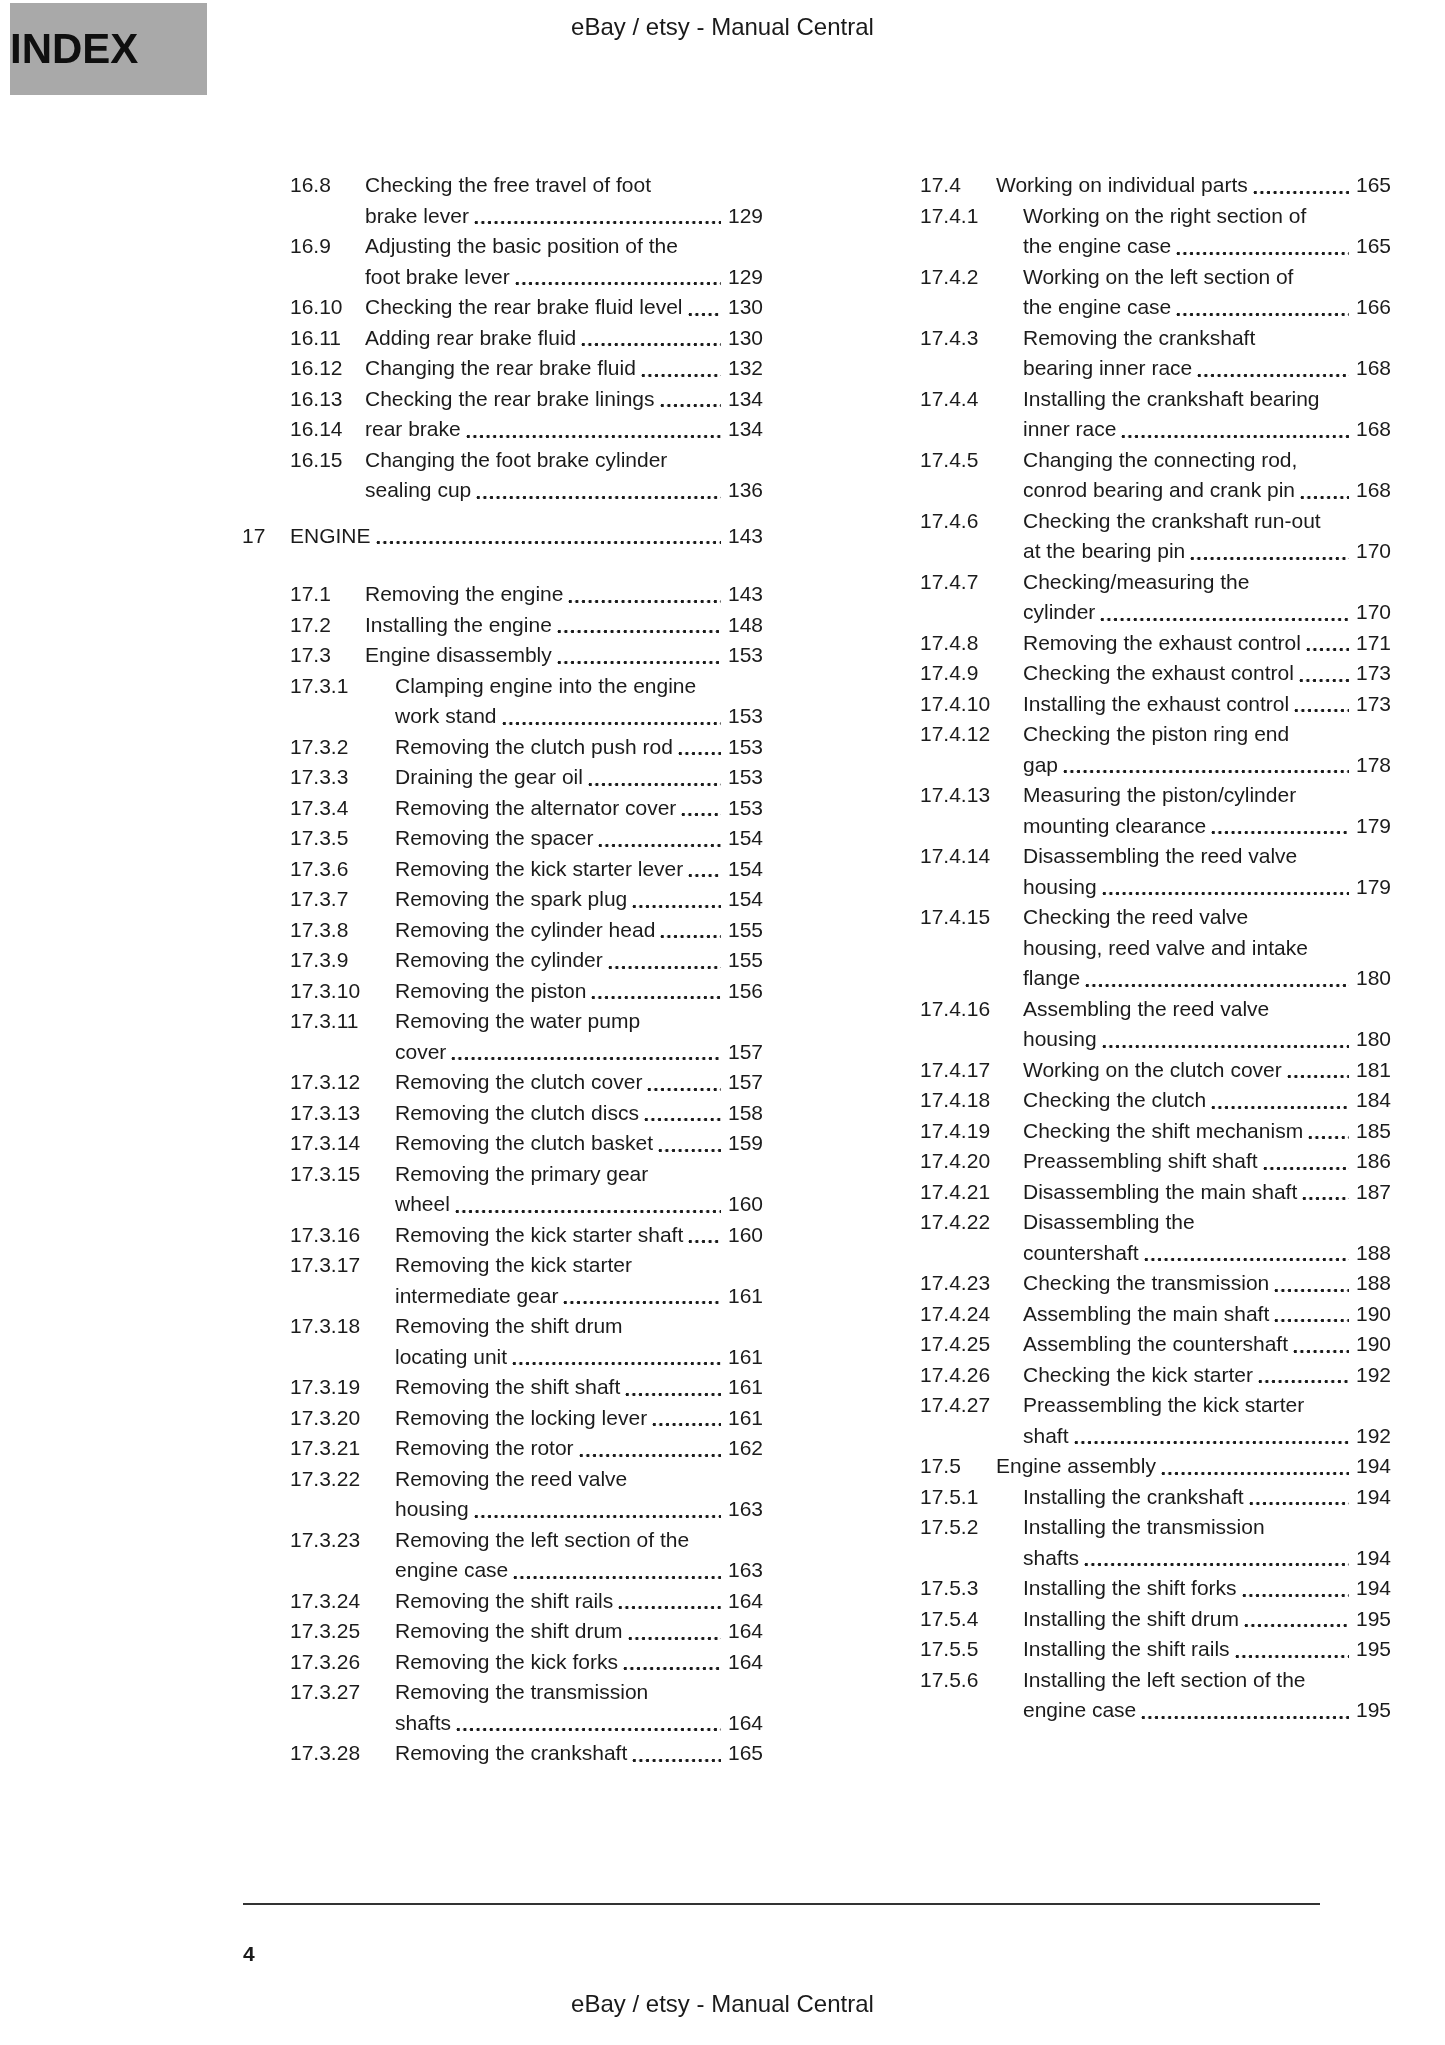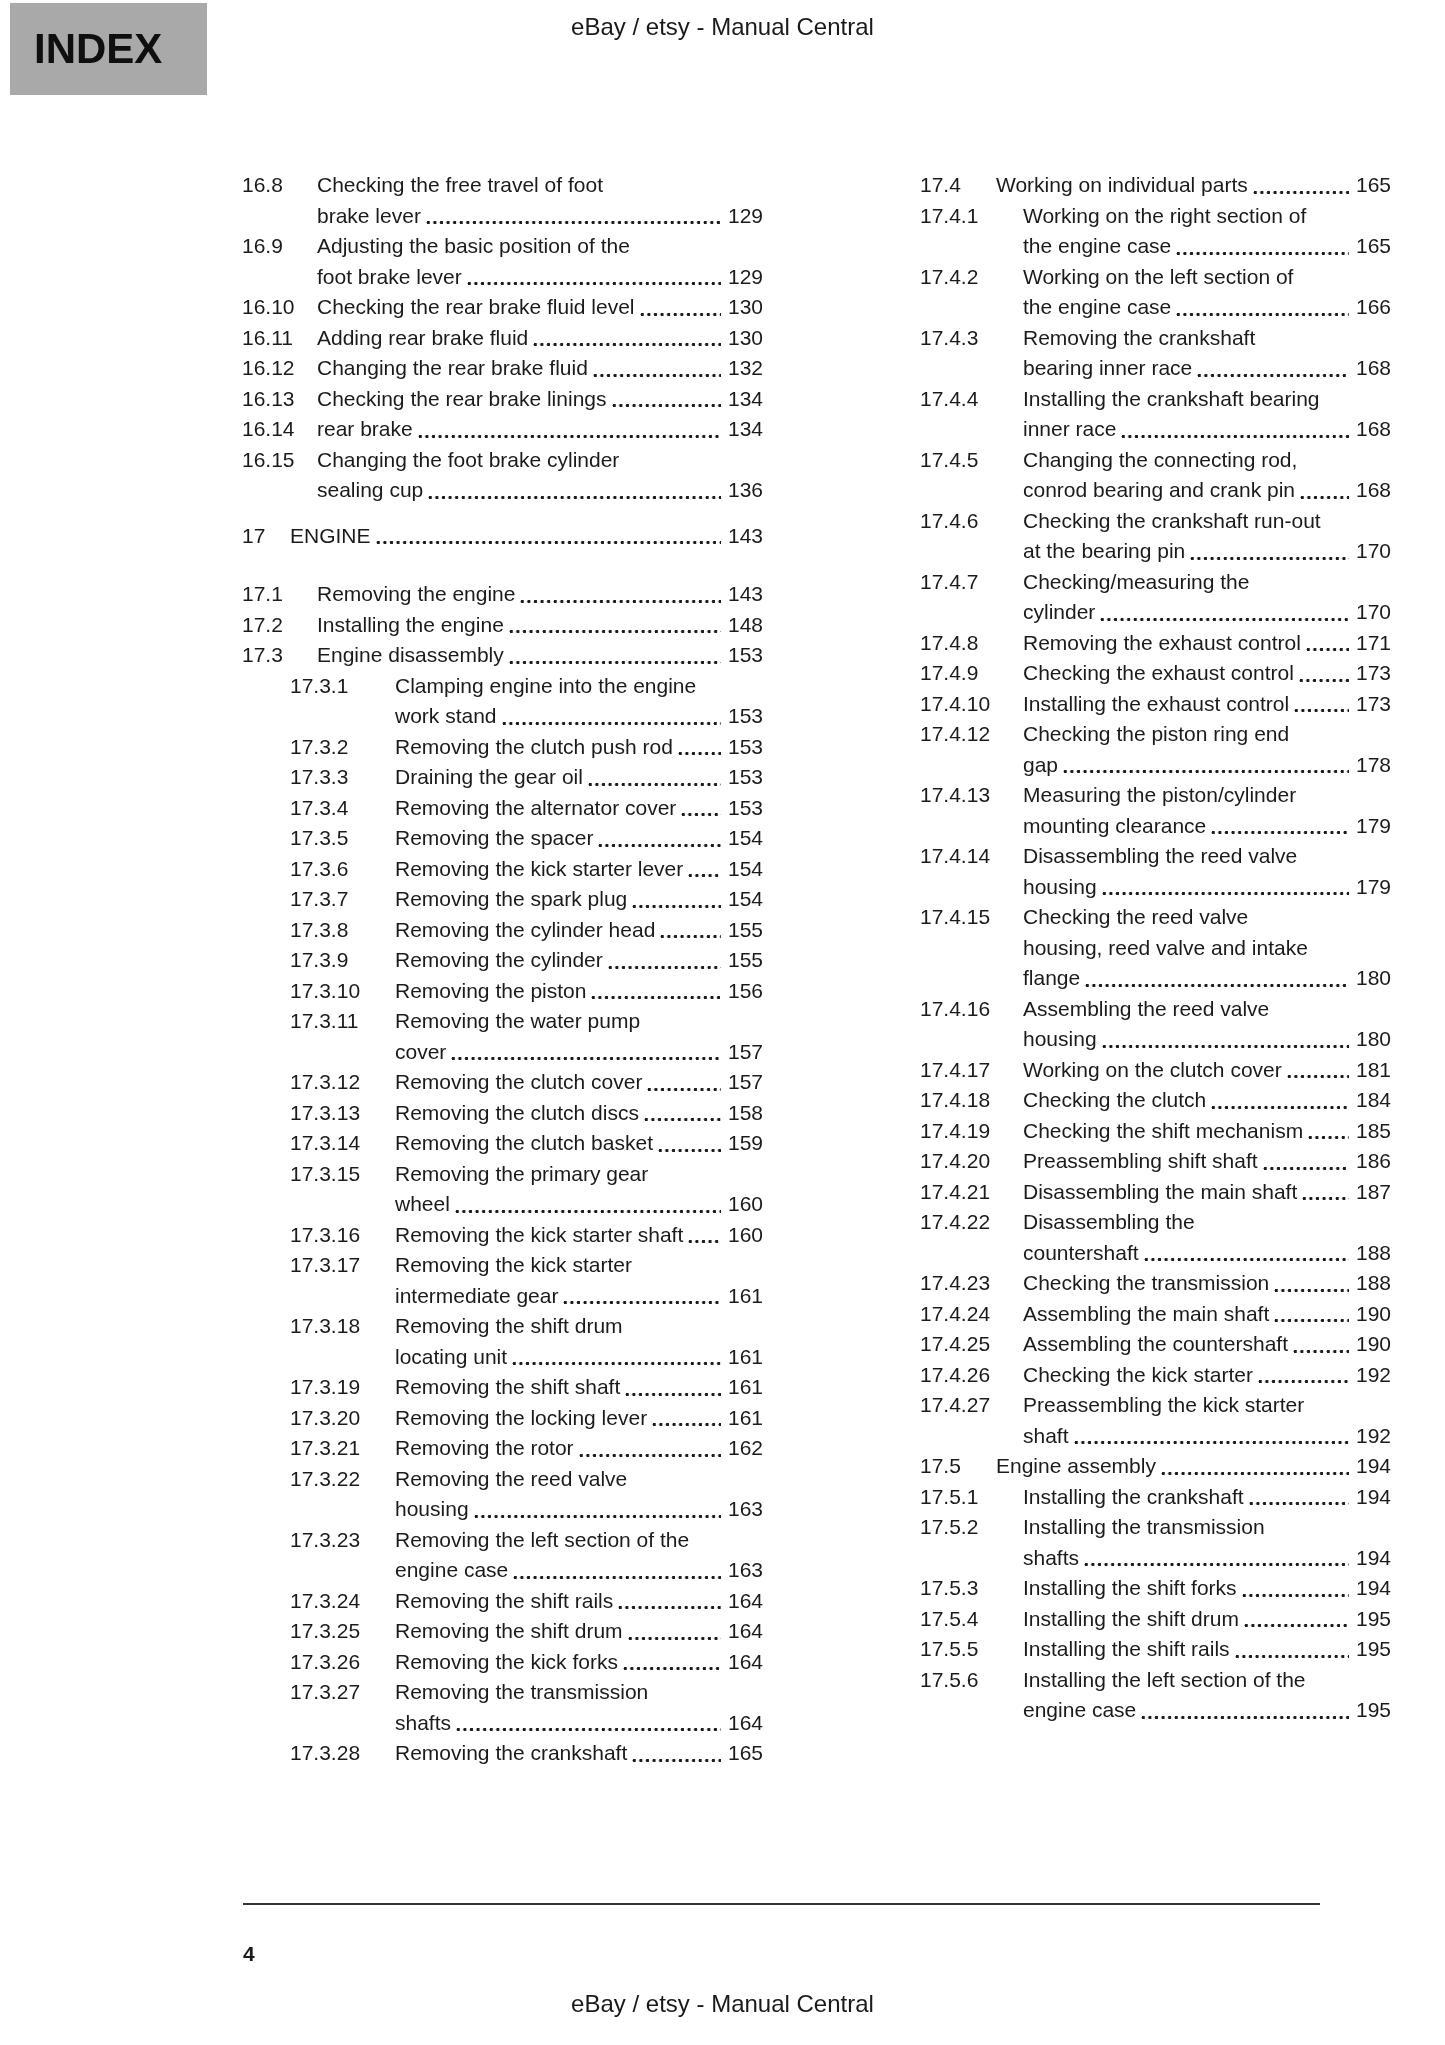--- a/index.html
+++ b/index.html
@@ -7,38 +7,38 @@
     width:1445px; height:2045px; position:relative;
     background:#ffffff;
     font-family:"Liberation Sans","DejaVu Sans",sans-serif;
     color:#1b1b1b;
   }
   .index-box {
     position:absolute; left:10px; top:3px; width:197px; height:92px;
     background:#a9a9a9; display:flex; align-items:center;
   }
   .index-box .label {
-    font-size:42px; font-weight:bold; padding-left:24px; color:#0f0f0f;
+    font-size:42px; font-weight:bold; color:#0f0f0f;
   }
   .header-title {
     position:absolute; top:13px; left:0; width:100%;
     text-align:center; font-size:24px; color:#1a1a1a;
   }
   .toc-col { position:absolute; top:170px; font-size:21px; line-height:30.5px; }
   .toc-col.left  { left:242px; width:521px; }
   .toc-col.right { left:896px; width:471px;margin-left:24px; }
 
   .entry { display:flex; }
   .entry .id { flex:0 0 auto; }
   .entry .body { flex:1; min-width:0; }
 
   .level-chapter { margin:15px 0 28px 0; }
   .level-chapter .id { width:48px; }
 
-  .left .level-section { }
+  .left .level-section { margin-left:48px; }
   .left .level-section .id { width:75px; }
   .left .level-subsection { margin-left:48px; }
   .left .level-subsection .id { width:105px; }
 
   .right .level-section .id { width:76px; }
   .right .level-subsection .id { width:103px; }
 
   .line.last { display:flex; align-items:baseline; }
   .line .txt { white-space:nowrap; }
   .dots {

